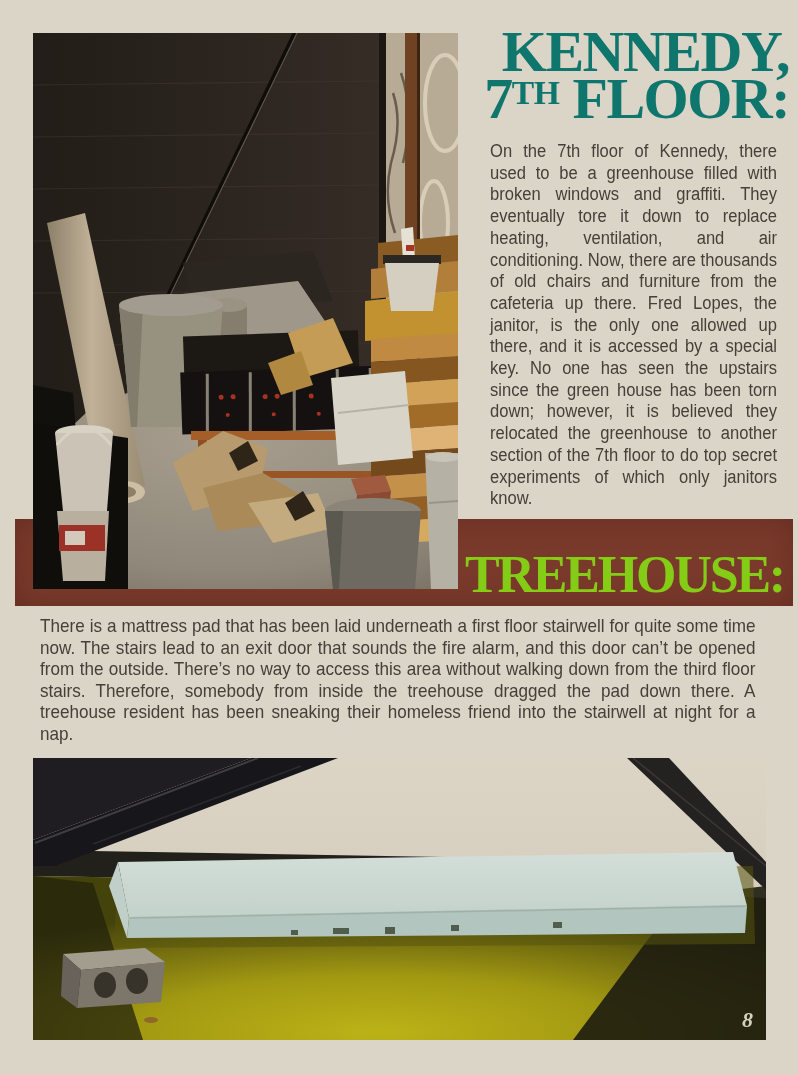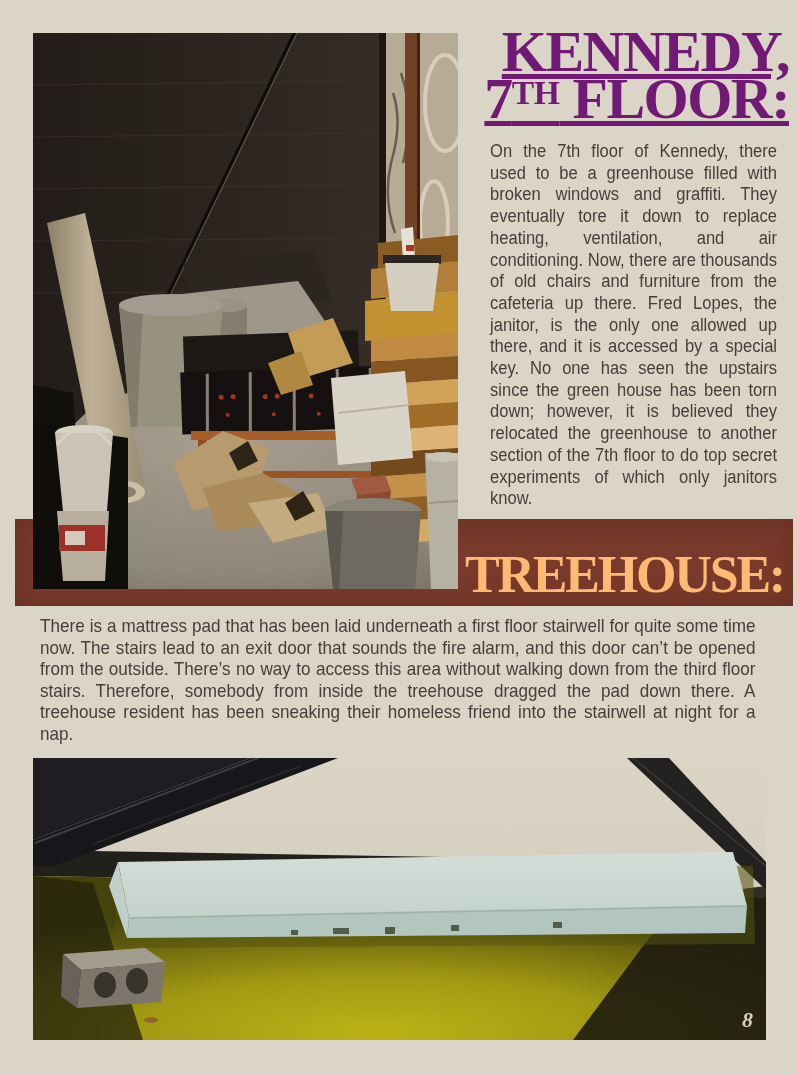--- a/index.html
+++ b/index.html
@@ -53,28 +53,28 @@
     position:absolute; right:13px; bottom:7px; z-index:3;
     font-family:"Liberation Serif", serif; font-style:italic; font-weight:bold;
     font-size:22px; color:#d6cfbf;
   }
 </style>
 </head>
 <body>
 
 <div class="page" style="background: rgb(219, 213, 199);">
 
-  <h1 class="kennedy-title" style="color: #701a75; text-decoration: underline;">
+  <h1 class="kennedy-title" style="color: #0f766e;">
     <span>KENNEDY,</span><br>
     <span><span>7</span><sup>TH</sup><span> FLOOR:</span></span>
   </h1>
   <p class="kennedy-body" style="color: rgb(68, 63, 57);">On the 7th floor of Kennedy, there used to be a greenhouse filled with broken windows and graffiti. They eventually tore it down to replace heating, ventilation, and air conditioning. Now, there are thousands of old chairs and furniture from the cafeteria up there. Fred Lopes, the janitor, is the only one allowed up there, and it is accessed by a special key. No one has seen the upstairs since the green house has been torn down; however, it is believed they relocated the greenhouse to another section of the 7th floor to do top secret experiments of which only janitors know.</p>
 
   <div class="banner" style="background: rgb(122, 58, 43);">
-    <div class="banner-title" style="color: #fdba74;">TREEHOUSE:</div>
+    <div class="banner-title" style="color: #84cc16;">TREEHOUSE:</div>
   </div>
 
   <figure class="photo photo-top">
     <svg viewBox="0 0 425 556" preserveAspectRatio="none">
       <defs>
         <linearGradient id="tw" x1="0" y1="0" x2="1" y2="0">
           <stop offset="0" stop-color="#221d18"></stop>
             <stop offset="0.75" stop-color="#332b24"></stop>
             <stop offset="1" stop-color="#3b322a"></stop>
         </linearGradient>

